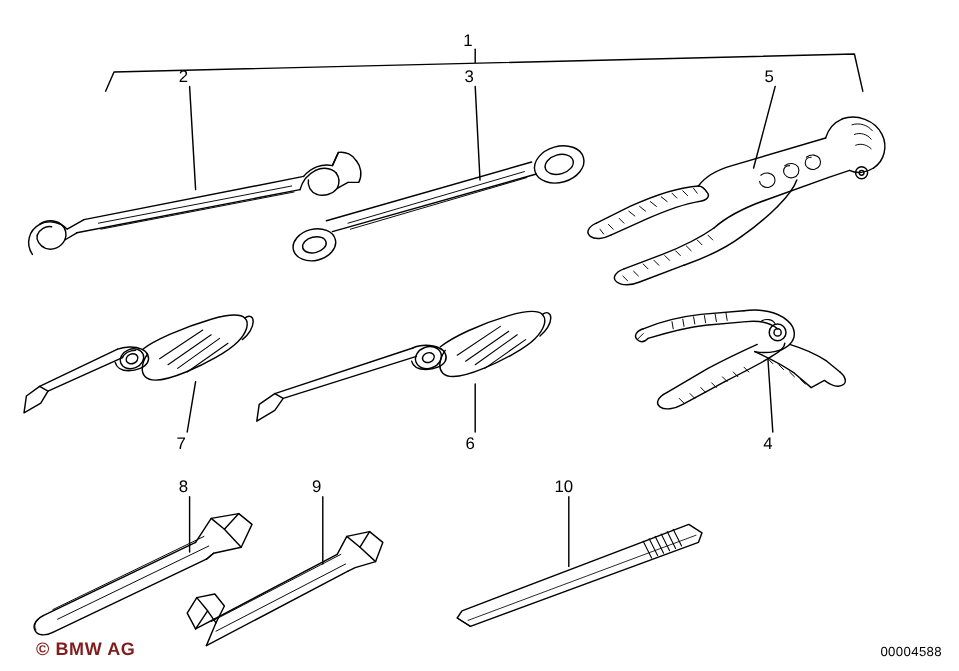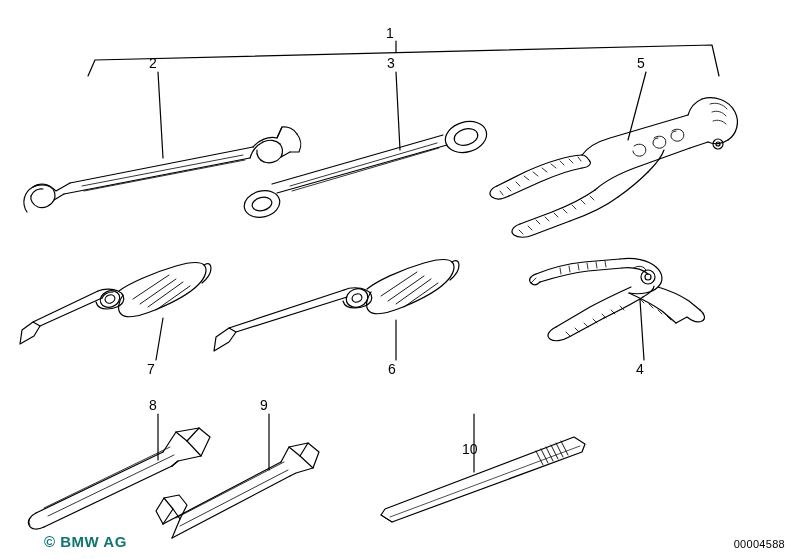--- a/index.html
+++ b/index.html
@@ -28,26 +28,26 @@
   .callout-label {
     position: absolute;
     font-family: "Liberation Sans", sans-serif;
     font-size: 14px;
     color: #000000;
     line-height: 1;
     white-space: nowrap;
   }
   .brand {
     position: absolute;
-    left: 44px;
+    left: 30px;
     top: 533px;
     font-family: "Liberation Sans", sans-serif;
     font-size: 15px;
     font-weight: bold;
-    color: #0f766e;
+    color: #7f1d1d;
     letter-spacing: 0.5px;
     white-space: nowrap;
   }
   .partnum {
     position: absolute;
     right: 14px;
     top: 538px;
     font-family: "Liberation Sans", sans-serif;
     font-size: 11px;
     color: #000000;
@@ -278,18 +278,18 @@
 
   <div class="callout-label" style="left:386px; top:26px;">1</div>
   <div class="callout-label" style="left:149px; top:56px;">2</div>
   <div class="callout-label" style="left:387px; top:56px;">3</div>
   <div class="callout-label" style="left:637px; top:56px;">5</div>
   <div class="callout-label" style="left:147px; top:362px;">7</div>
   <div class="callout-label" style="left:388px; top:362px;">6</div>
   <div class="callout-label" style="left:636px; top:362px;">4</div>
   <div class="callout-label" style="left:149px; top:398px;">8</div>
   <div class="callout-label" style="left:260px; top:398px;">9</div>
-  <div class="callout-label" style="left:462px; top:398px;margin-top:44px;">10</div>
+  <div class="callout-label" style="left:462px; top:398px;">10</div>
 
   <div class="brand">© BMW AG</div>
   <div class="partnum">00004588</div>
 
 </div>
 
 </body></html>

